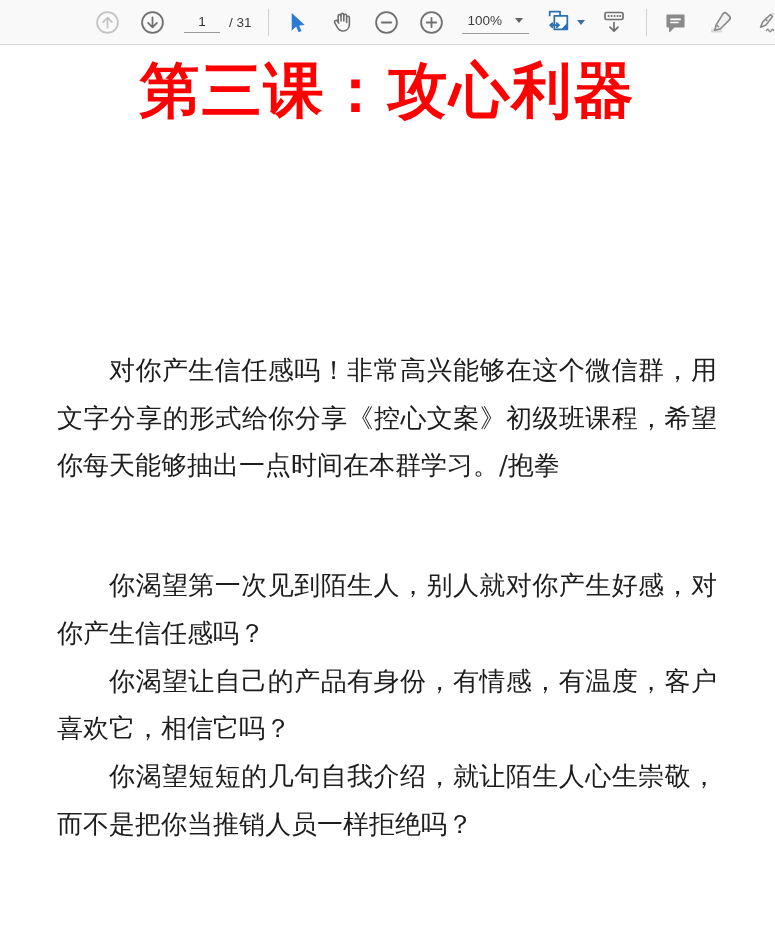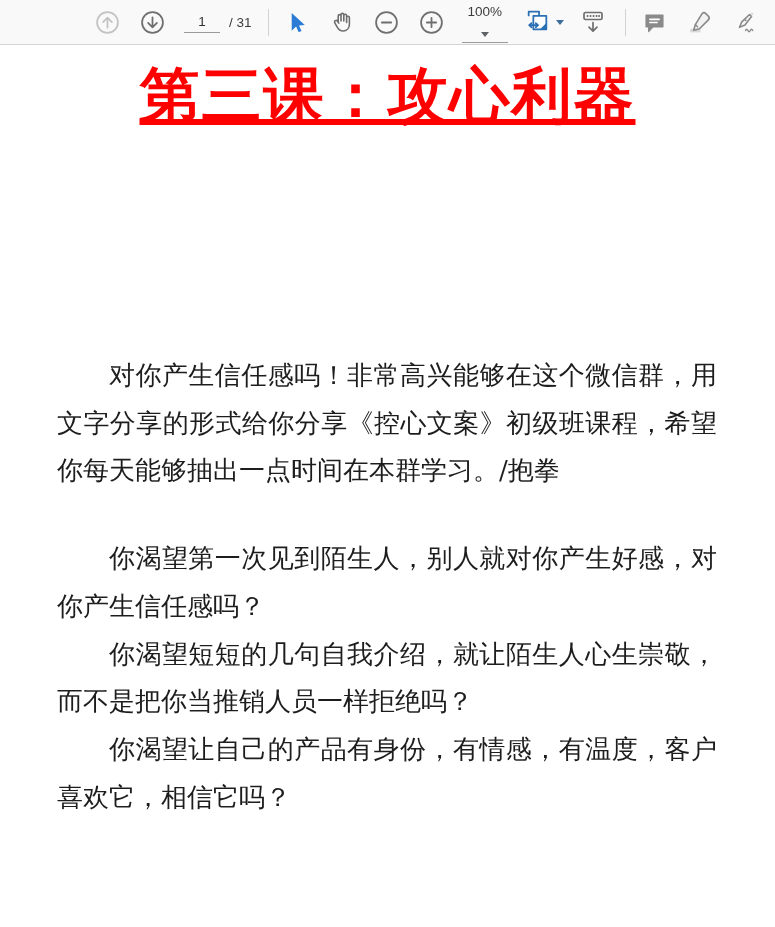--- a/index.html
+++ b/index.html
@@ -25,50 +25,49 @@
     width:36px; height:22px; text-align:center;
     border:none; border-bottom:1px solid #9a9a9a; background:transparent;
     font:13.5px "Liberation Sans", sans-serif; color:#333; outline:none;
   }
   .page-total { font:13.5px "Liberation Sans", sans-serif; color:#3c3c3c;
                 margin-left:9px; padding-bottom:3px; white-space:nowrap; }
   .vsep { width:1px; height:27px; background:#d2d2d2; margin:0 13px 0 2px; flex:0 0 auto; }
   .zoom-group {
     display:flex; align-items:center; gap:13px;
     border-bottom:1px solid #9a9a9a; padding:2px 6px 5px 6px;
-    margin:0 16px 0 0; cursor:pointer;flex-direction:column;
+    margin:0 16px 0 0; cursor:pointer;
   }
   .zoom-text { font:13.5px "Liberation Sans", sans-serif; color:#3c3c3c; }
   .caret { width:0; height:0; border-left:4px solid transparent;
            border-right:4px solid transparent; border-top:5px solid #5f6368; }
   .caret.blue { border-top-color:#3d6c9e; }
   .fit-group { display:flex; align-items:center; gap:5px; margin-right:14px; cursor:pointer; }
 
   
   .page {
     width:775px; height:881px; background:#ffffff;
     overflow:hidden; position:relative;
   }
   .doc-title {
-    margin-top:17px;
+    margin-top:12px;
     text-align:center;
     font-family:"DejaVu Serif","Liberation Serif",serif;
     font-size:60px; font-weight:bold; letter-spacing:2px;
     color:#fe0000; line-height:1.1;
     white-space:nowrap;
-    text-decoration:underline;
   }
   .doc-body {
     margin:224px 58px 0 57px;  
     font-family:"DejaVu Serif","Liberation Serif",serif;
     font-size:26px; line-height:47.7px; color:#1d1d1d;
     text-align:justify;
   }
   .doc-body p { text-indent:2em; }
-  .doc-body p.gap-above { margin-top:40px; }
+  .doc-body p.gap-above { margin-top:72px; }
 </style>
 </head>
 <body>
 
 <div class="toolbar">
 
   <div class="tbtn">
     <span>
       <svg width="25" height="25" viewBox="0 0 24 24" fill="none" stroke="#c3c3c3" stroke-width="1.7" stroke-linecap="round" stroke-linejoin="round">
         <circle cx="12" cy="12" r="10"></circle>
@@ -188,17 +187,17 @@
 
 </div>
 
 <div class="page">
 
   <h1 class="doc-title">第三课：攻心利器</h1>
 
   <div class="doc-body">
     <p>对你产生信任感吗！非常高兴能够在这个微信群，用文字分享的形式给你分享《控心文案》初级班课程，希望你每天能够抽出一点时间在本群学习。/抱拳</p>
     <p class="gap-above">你渴望第一次见到陌生人，别人就对你产生好感，对你产生信任感吗？</p>
+    <p>你渴望让自己的产品有身份，有情感，有温度，客户喜欢它，相信它吗？</p>
     <p>你渴望短短的几句自我介绍，就让陌生人心生崇敬，而不是把你当推销人员一样拒绝吗？</p>
-    <p>你渴望让自己的产品有身份，有情感，有温度，客户喜欢它，相信它吗？</p>
   </div>
 
 </div>
 
 </body></html>

